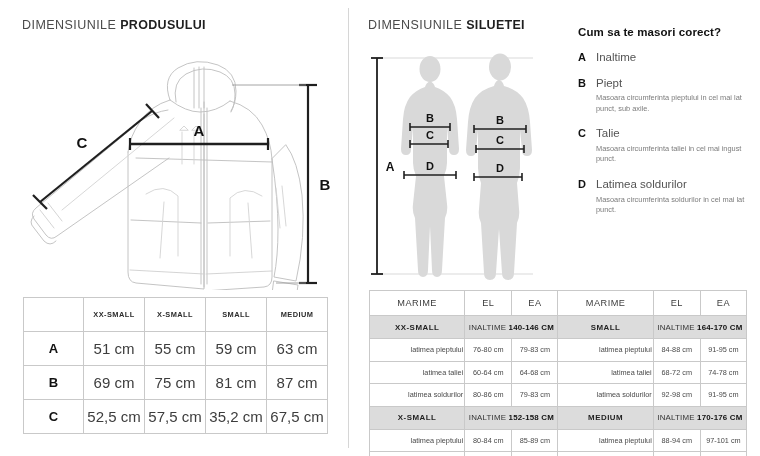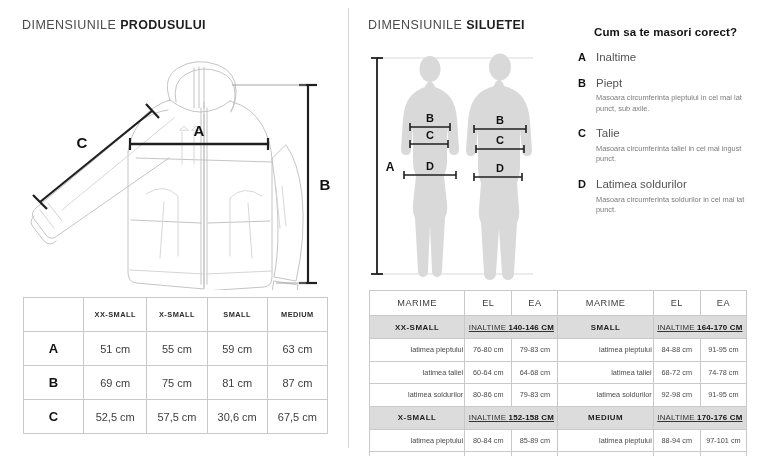--- a/index.html
+++ b/index.html
@@ -16,43 +16,43 @@
   .panel-title{position:absolute;font-size:12.5px;letter-spacing:.45px;color:#4a4a4a;white-space:nowrap;}
   .panel-title b{font-weight:bold;color:#1f1f1f;letter-spacing:.3px;}
   #t-left{left:22px;top:18px;}
   #t-right{left:368px;top:18px;}
 
   
   .illus{position:absolute;}
 
   
   .howto{position:absolute;left:578px;top:26px;width:180px;}
-  .howto-title{font-size:11.5px;font-weight:bold;color:#111;margin-bottom:13px;letter-spacing:.1px;margin-left:16px;}
+  .howto-title{font-size:11.5px;font-weight:bold;color:#111;margin-bottom:13px;letter-spacing:.1px;}
   .howto-row{position:relative;padding-left:18px;margin-bottom:13px;}
   .howto-letter{position:absolute;left:0;top:0;font-size:11px;font-weight:bold;color:#111;}
   .howto-name{font-size:11.5px;color:#545454;line-height:1.1;margin-bottom:4px;}
   .howto-desc{font-size:7.4px;color:#7b7b7b;line-height:1.42;}
 
   
   table{border-collapse:collapse;position:absolute;}
   .tbl td,.tbl th{border:1px solid #c9c9c9;text-align:center;vertical-align:middle;font-weight:normal;}
 
   
   #tbl-left{left:23px;top:297px;width:305px;}
-  #tbl-left td{height:31px;font-size:11px;color:#3d3d3d;}
+  #tbl-left td{height:31px;font-size:15px;color:#3d3d3d;}
   #tbl-left td.hdr{font-size:7.4px;font-weight:bold;letter-spacing:.45px;color:#2b2b2b;height:28px;}
   #tbl-left td.rowlab{font-size:13px;font-weight:bold;color:#111;width:57px;}
   #tbl-left td.corner{width:57px;}
 
   
   #tbl-right{left:369px;top:290px;width:378px;}
   #tbl-right td{height:19.5px;font-size:7.3px;color:#4a4a4a;}
   #tbl-right td.colhdr{font-size:9.2px;color:#3d3d3d;letter-spacing:.5px;height:22px;margin-top:24px;}
   #tbl-right td.band{background:#dcdcdc;font-size:7.9px;font-weight:bold;color:#1f1f1f;letter-spacing:.5px;height:20px;}
-  #tbl-right td.band.h{font-weight:normal;letter-spacing:.2px;color:#333;text-decoration:underline;}
+  #tbl-right td.band.h{font-weight:normal;letter-spacing:.2px;color:#333;}
   #tbl-right td.band.h b{font-weight:bold;color:#111;}
   #tbl-right td.lab{text-align:right;}
   .w-mar{width:98px;} .w-el{width:47px;} .w-ea{width:46px;}
 </style>
 </head>
 <body>
 
 <div class="page">
 
   <div class="v-divider"></div>
@@ -235,21 +235,21 @@
       <td class="rowlab">B</td>
       <td>69 cm</td>
       <td>75 cm</td>
       <td>81 cm</td>
       <td>87 cm</td>
     </tr>
     <tr>
       <td class="rowlab">C</td>
       <td>52,5 cm</td>
       <td>57,5 cm</td>
-      <td>30,6 cm</td>
+      <td>35,2 cm</td>
       <td>67,5 cm</td>
     </tr>
   </tbody>
     </table>
 
   <table class="tbl" id="tbl-right">
     <tbody>
         <tr>
       <td class="colhdr w-mar">MARIME</td>
       <td class="colhdr w-el">EL</td>

